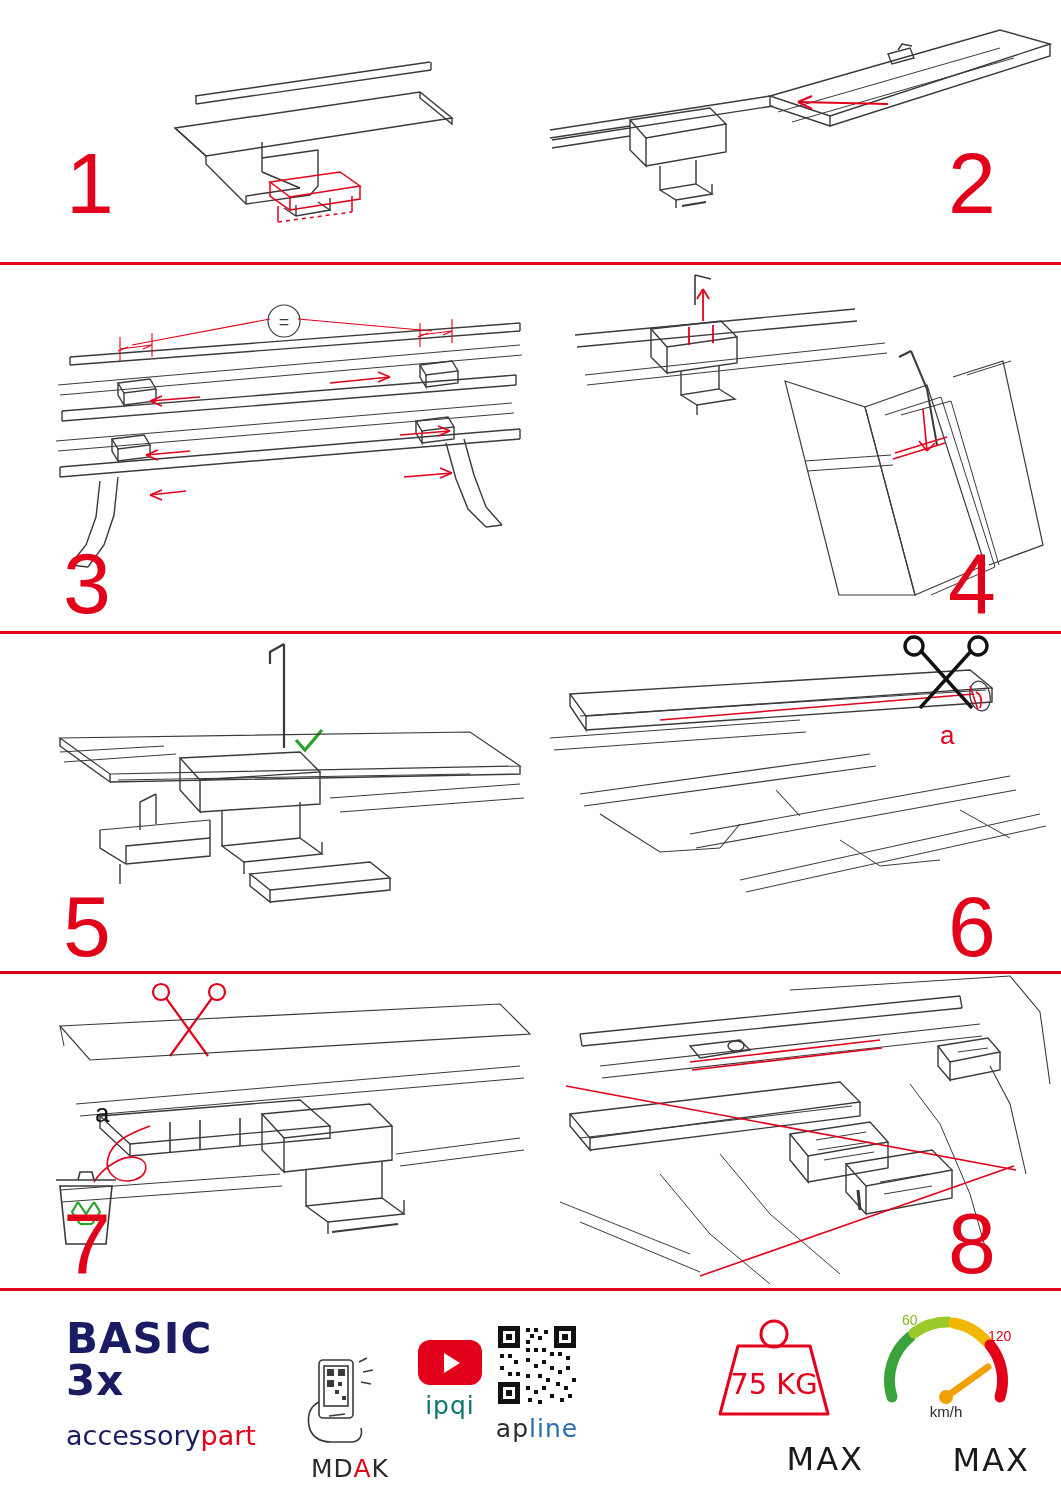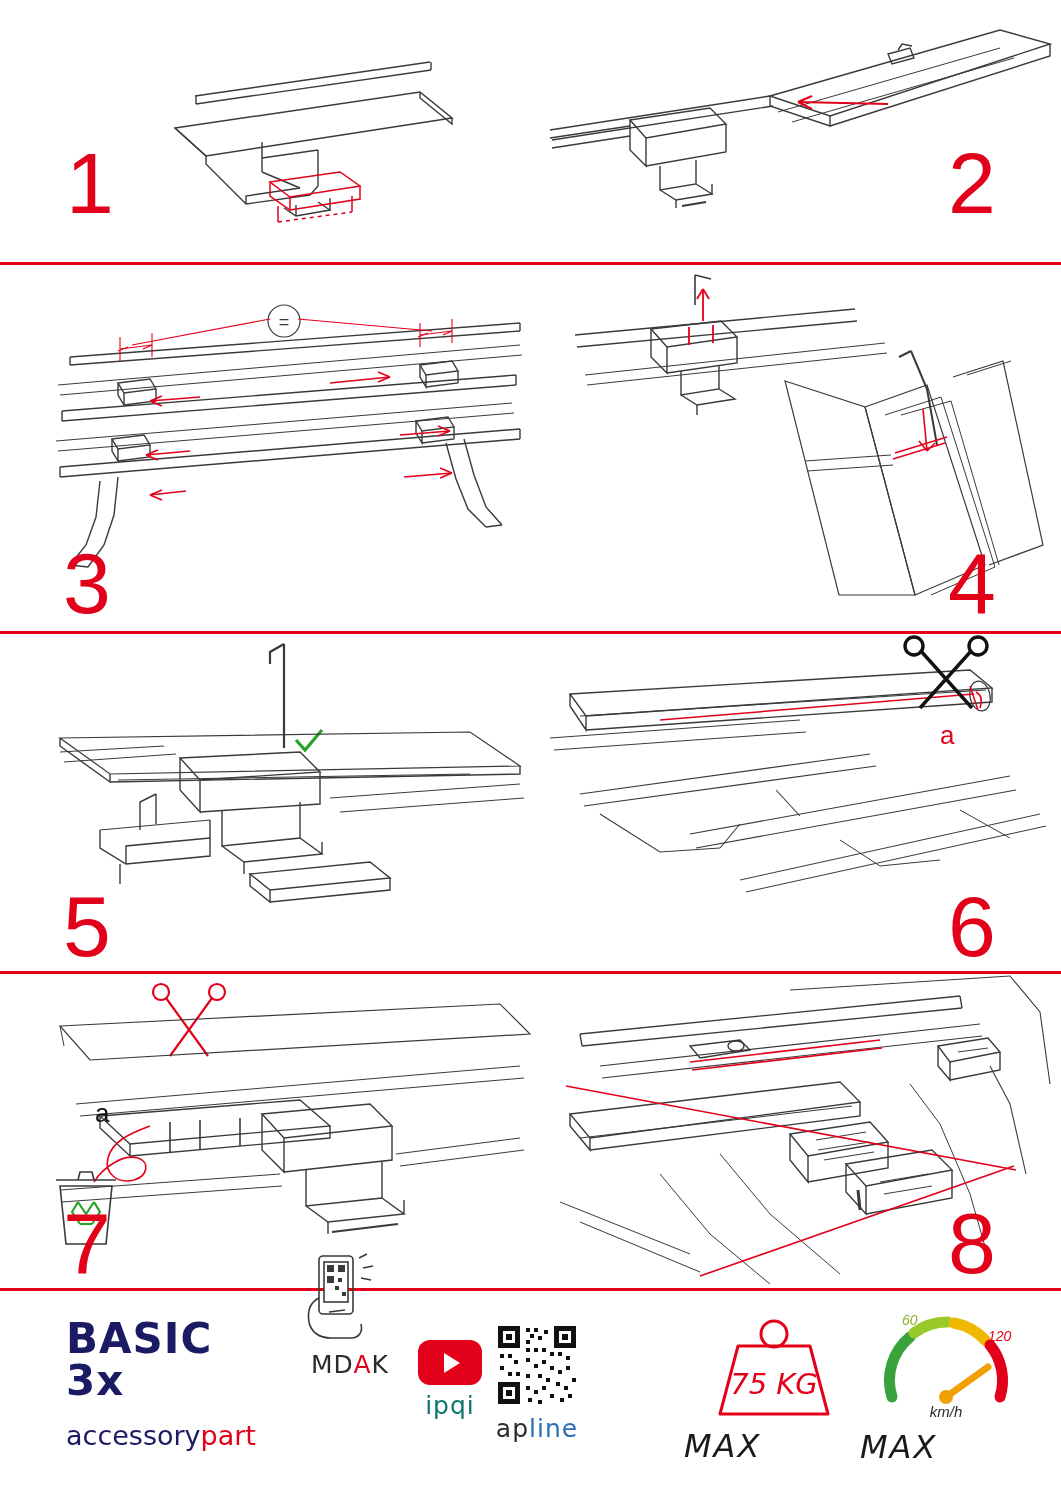--- a/index.html
+++ b/index.html
@@ -96,29 +96,28 @@
     content: "";
     position: absolute;
     left: 26px; top: 13px;
     border-left: 16px solid #fff;
     border-top: 10px solid transparent;
     border-bottom: 10px solid transparent;
   }
 
   .maxblock {
     position: absolute;
-    text-align: left;
-    font-style: italic;
+    text-align: right;
   }
   .maxcap {
     font-family: "DejaVu Sans", sans-serif;
     font-size: 32px;
     color: #1a1a1a;
     letter-spacing: 2px;
-    margin-top: 5px;
+    margin-top: 18px;
   }
   .weight-label {
     font-family: "DejaVu Sans", sans-serif;
     font-size: 29px;
     fill: #e2001a;
   }
 </style>
 </head>
 <body>
 
@@ -527,21 +526,21 @@
   <div class="brandblock">
     <div class="brand-basic">
       <span>BASIC</span>
       <span class="x">3x</span>
     </div>
     <div class="brand-accessory">
       <span>accessory</span><span class="part">part</span>
     </div>
   </div>
 
-  <div class="logo-item" style="left:295px; top:1252px; width:110px;">
+  <div class="logo-item" style="left:295px; top:1356px; width:110px;">
     <svg width="90" height="92" viewBox="0 0 90 92" style="margin:0 auto;display:block;" fill="none" stroke="#3a3a3a" stroke-width="1.6">
       <rect x="14" y="4" width="34" height="58" rx="4"></rect>
       <rect x="19" y="10" width="24" height="40" fill="#fff"></rect>
       <rect x="22" y="13" width="7" height="7" fill="#3a3a3a" stroke="none"></rect>
       <rect x="33" y="13" width="7" height="7" fill="#3a3a3a" stroke="none"></rect>
       <rect x="22" y="24" width="7" height="7" fill="#3a3a3a" stroke="none"></rect>
       <rect x="33" y="26" width="4" height="4" fill="#3a3a3a" stroke="none"></rect>
       <rect x="30" y="34" width="4" height="4" fill="#3a3a3a" stroke="none"></rect>
       <rect x="37" y="40" width="4" height="4" fill="#3a3a3a" stroke="none"></rect>
       <path d="M14 46 C6 50 2 58 4 70 C6 80 14 86 26 86 L46 86 C54 86 58 80 56 72"></path>

